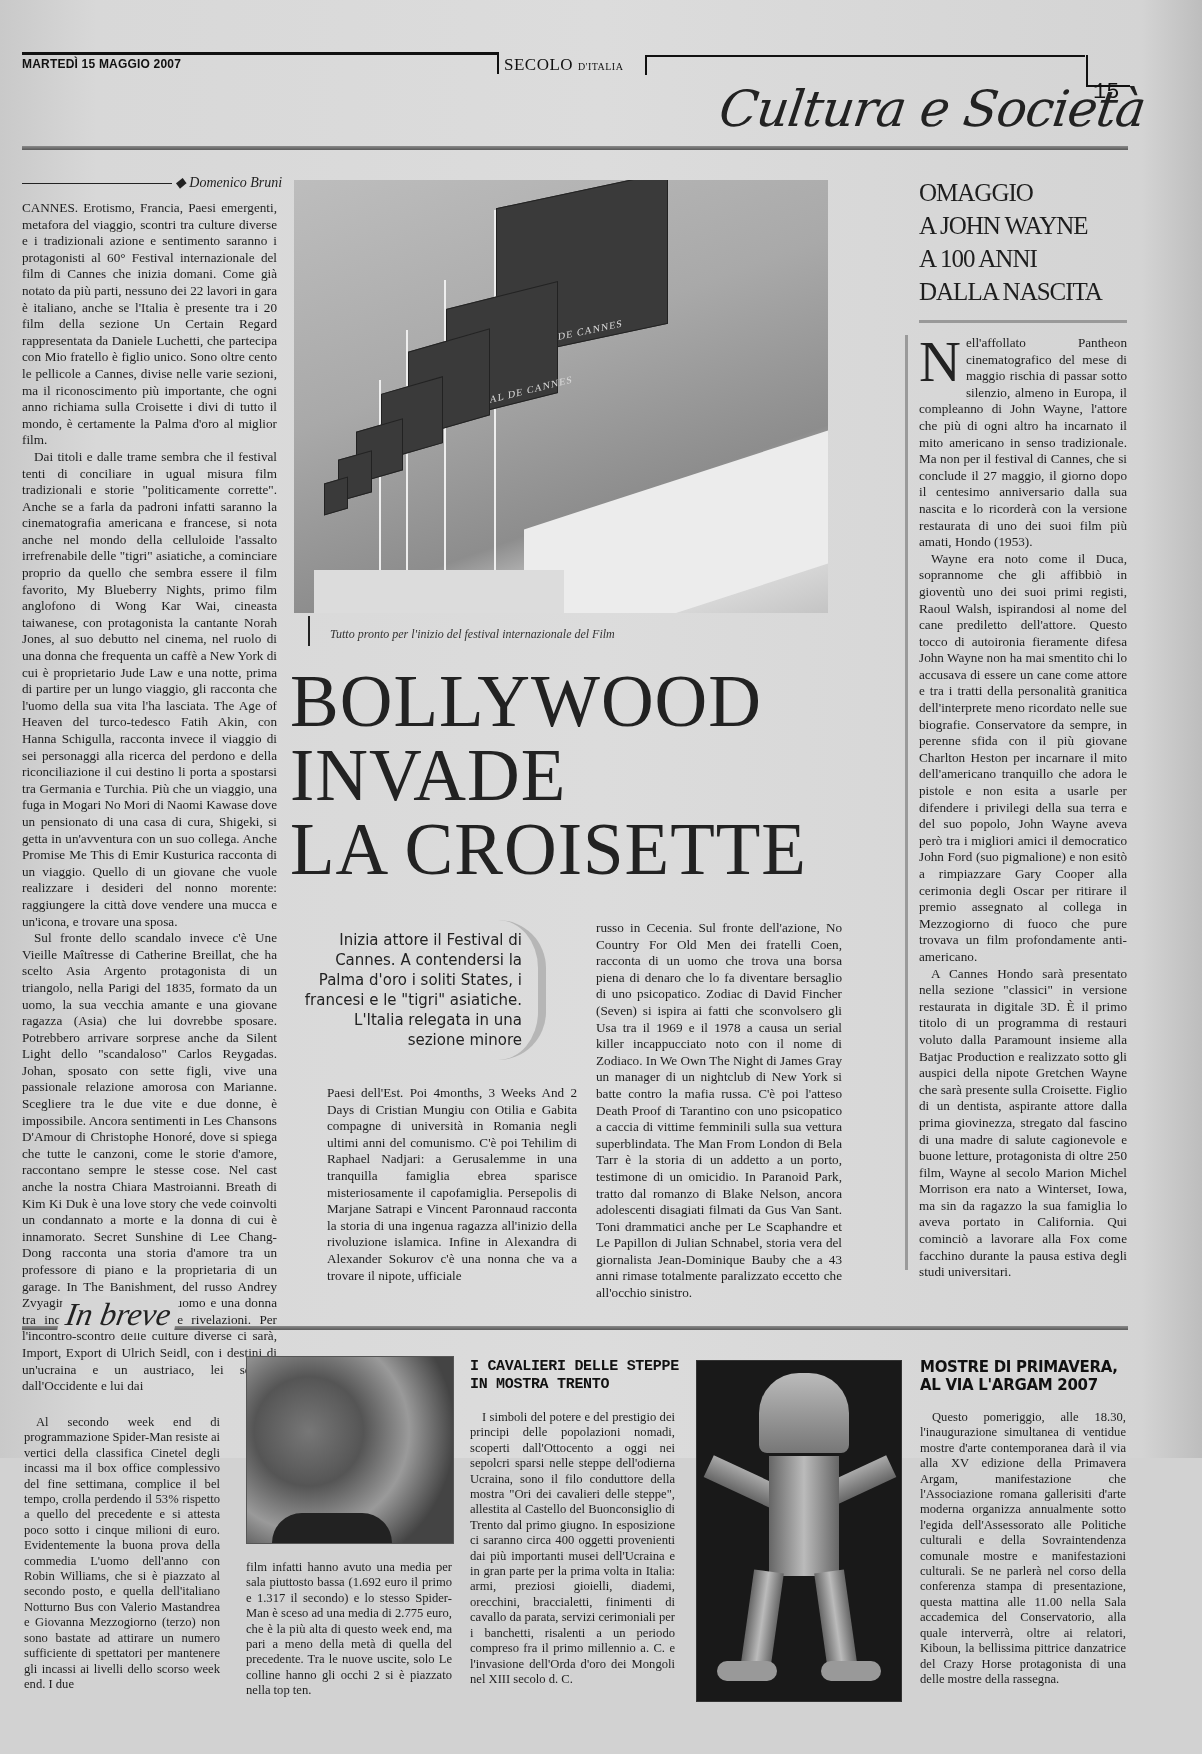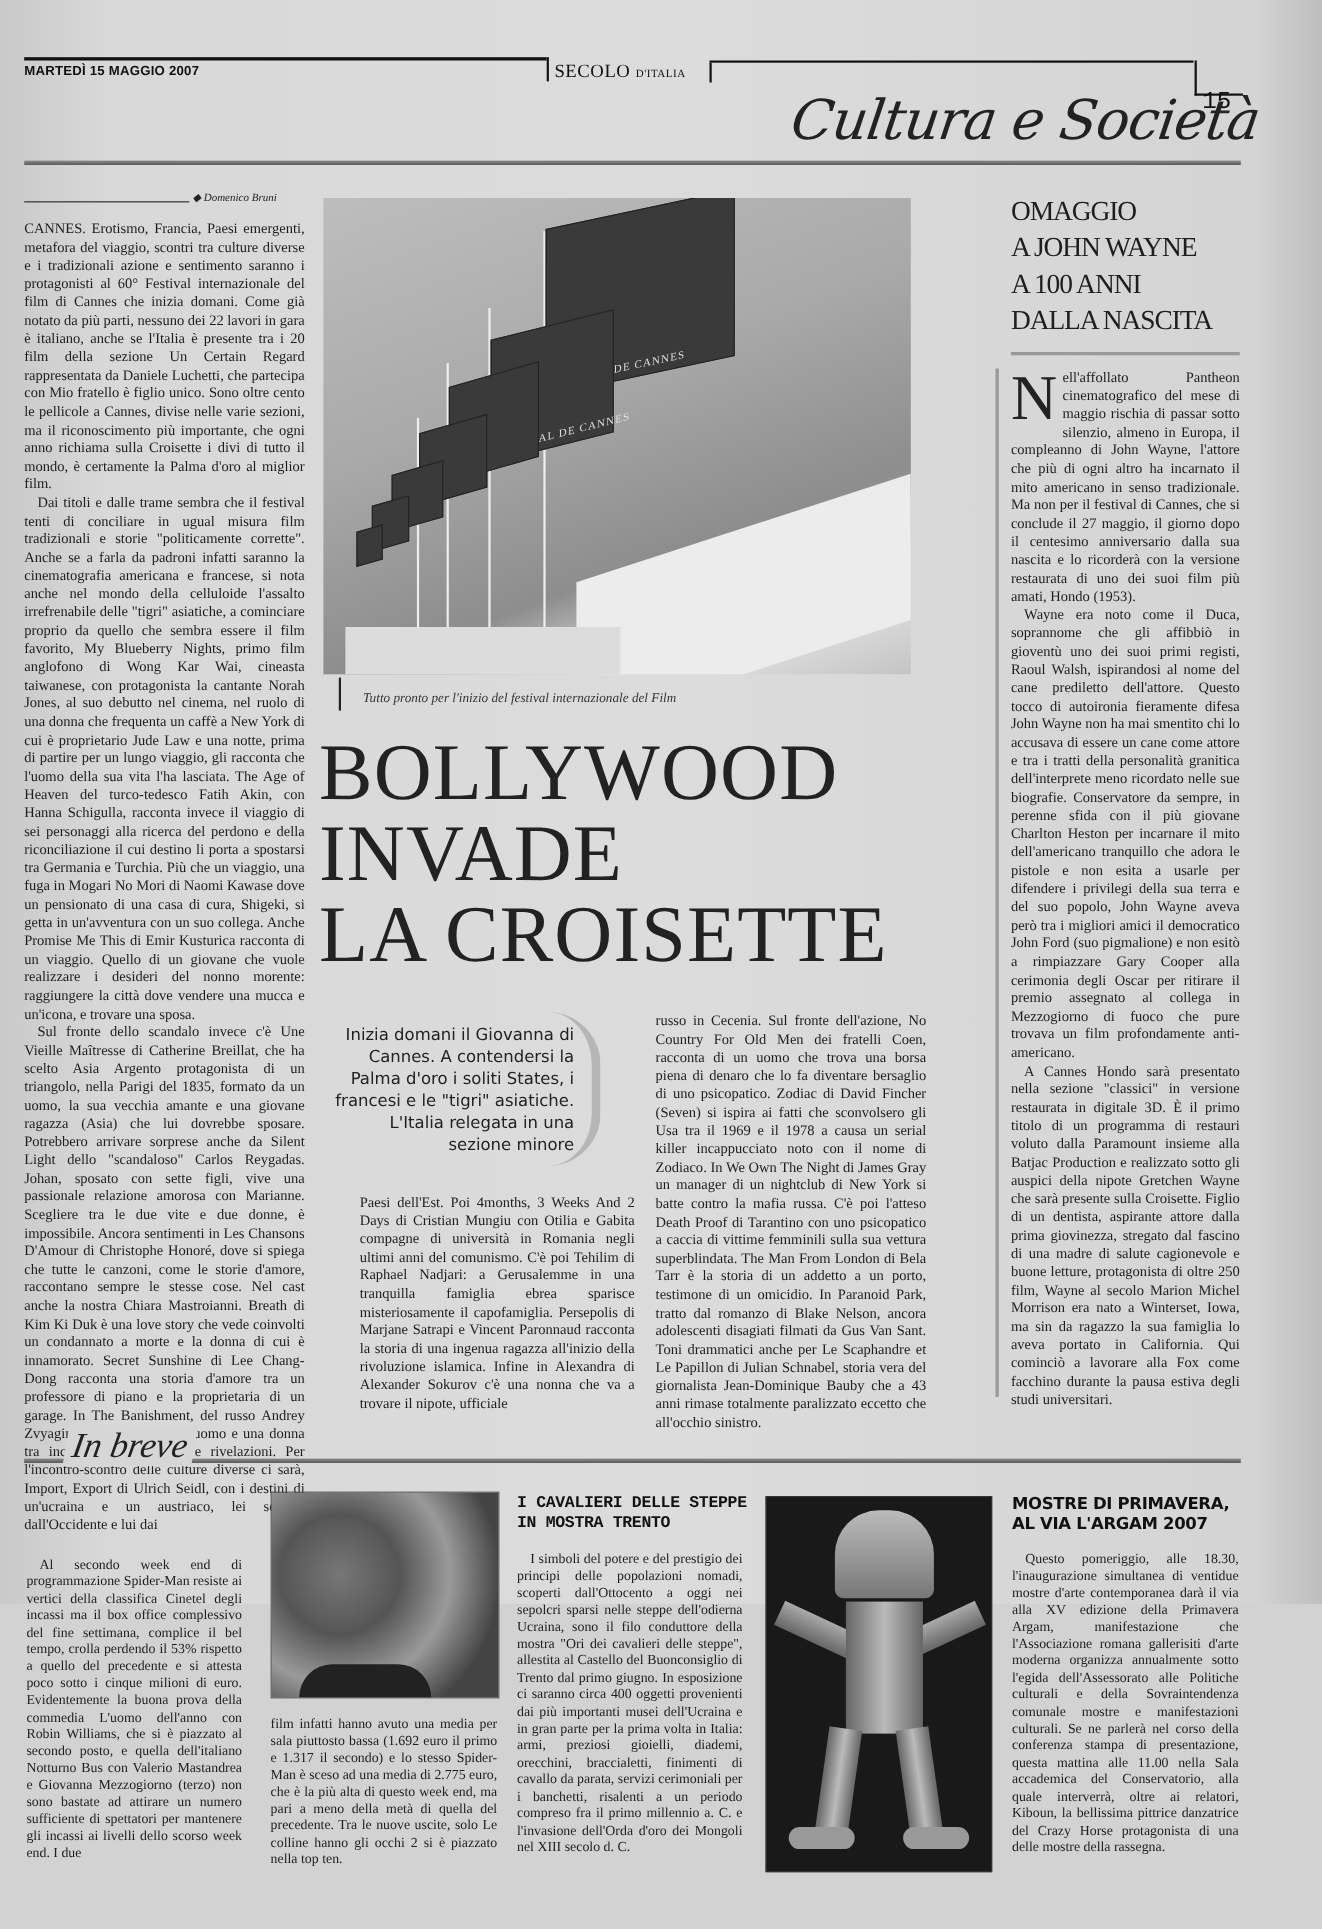--- a/index.html
+++ b/index.html
@@ -10,21 +10,21 @@
   .mast-sep{position:absolute;left:497px;top:52px;width:2px;height:22px;background:#111;}
   .masthead{position:absolute;left:504px;top:55px;font-size:17px;letter-spacing:0.5px;color:#111;}
   .masthead small{font-size:10px;}
   .mast-sep2{position:absolute;left:645px;top:57px;width:2px;height:18px;background:#111;}
   .top-rule2{position:absolute;left:645px;top:55px;width:440px;height:2px;background:#111;}
   .pagenum-box{position:absolute;left:1086px;top:55px;width:42px;height:30px;border-left:2px solid #111;border-bottom:2px solid #111;}
   .pagenum{position:absolute;left:1093px;top:56px;font-family:Liberation Mono, monospace;font-size:22px;color:#111;margin-top:24px;}
   .section-rule{position:absolute;left:22px;top:146px;width:1106px;height:4px;background:linear-gradient(#8a8a8a,#5a5a5a);}
   .section-title{position:absolute;left:720px;top:80px;font-family:"DejaVu Serif",serif;font-style:italic;font-size:50px;color:#222;letter-spacing:-1px;transform:skewX(-8deg);}
   .byline-rule{position:absolute;left:22px;top:183px;width:150px;height:1px;background:#222;}
-  .byline{position:absolute;left:175px;top:174px;font-style:italic;font-size:10px;color:#222;}
+  .byline{position:absolute;left:175px;top:174px;font-style:italic;font-size:14px;color:#222;}
   .col{position:absolute;font-size:13.2px;line-height:16.6px;text-align:justify;color:#1d1d1d;}
   .col p{margin:0;text-indent:12px;}
   .col p.first{text-indent:0;}
   .col1{left:22px;top:200px;width:255px;}
   .col-mid{left:327px;top:1085px;width:250px;}
   .col-mid2{left:596px;top:920px;width:246px;}
   .photo-main{position:absolute;left:294px;top:180px;width:534px;height:433px;background:linear-gradient(160deg,#bdbdbd 0%,#a9a9a9 40%,#8d8d8d 70%,#e5e5e5 85%,#c4c4c4 100%);overflow:hidden;}
   .flag{position:absolute;background:#3a3a3a;border:1px solid #222;}
   .flag span{position:absolute;left:4px;bottom:4px;font-size:10px;color:#ddd;letter-spacing:1px;white-space:nowrap;}
   .pole{position:absolute;width:2px;background:#eee;}
@@ -113,21 +113,21 @@
   <div class="caption-bar"></div>
   <div class="caption">Tutto pronto per l'inizio del festival internazionale del Film</div>
 
   <div class="headline">
     <div>BOLLYWOOD</div>
     <div>INVADE</div>
     <div>LA CROISETTE</div>
   </div>
 
   <div class="subhead-bracket"></div>
-  <div class="subhead">Inizia domani il Giovanna di Cannes. A contendersi la Palma d'oro i soliti States, i francesi e le "tigri" asiatiche. L'Italia relegata in una sezione minore</div>
+  <div class="subhead">Inizia attore il Festival di Cannes. A contendersi la Palma d'oro i soliti States, i francesi e le "tigri" asiatiche. L'Italia relegata in una sezione minore</div>
 
   <div class="col col-mid">
     <p class="first">Paesi dell'Est. Poi 4months, 3 Weeks And 2 Days di Cristian Mungiu con Otilia e Gabita compagne di università in Romania negli ultimi anni del comunismo. C'è poi Tehilim di Raphael Nadjari: a Gerusalemme in una tranquilla famiglia ebrea sparisce misteriosamente il capofamiglia. Persepolis di Marjane Satrapi e Vincent Paronnaud racconta la storia di una ingenua ragazza all'inizio della rivoluzione islamica. Infine in Alexandra di Alexander Sokurov c'è una nonna che va a trovare il nipote, ufficiale</p>
   </div>
   <div class="col col-mid2">
     <p class="first">russo in Cecenia. Sul fronte dell'azione, No Country For Old Men dei fratelli Coen, racconta di un uomo che trova una borsa piena di denaro che lo fa diventare bersaglio di uno psicopatico. Zodiac di David Fincher (Seven) si ispira ai fatti che sconvolsero gli Usa tra il 1969 e il 1978 a causa un serial killer incappucciato noto con il nome di Zodiaco. In We Own The Night di James Gray un manager di un nightclub di New York si batte contro la mafia russa. C'è poi l'atteso Death Proof di Tarantino con uno psicopatico a caccia di vittime femminili sulla sua vettura superblindata. The Man From London di Bela Tarr è la storia di un addetto a un porto, testimone di un omicidio. In Paranoid Park, tratto dal romanzo di Blake Nelson, ancora adolescenti disagiati filmati da Gus Van Sant. Toni drammatici anche per Le Scaphandre et Le Papillon di Julian Schnabel, storia vera del giornalista Jean-Dominique Bauby che a 43 anni rimase totalmente paralizzato eccetto che all'occhio sinistro.</p>
   </div>
 
   <div class="side-title">
     <div>OMAGGIO</div>

